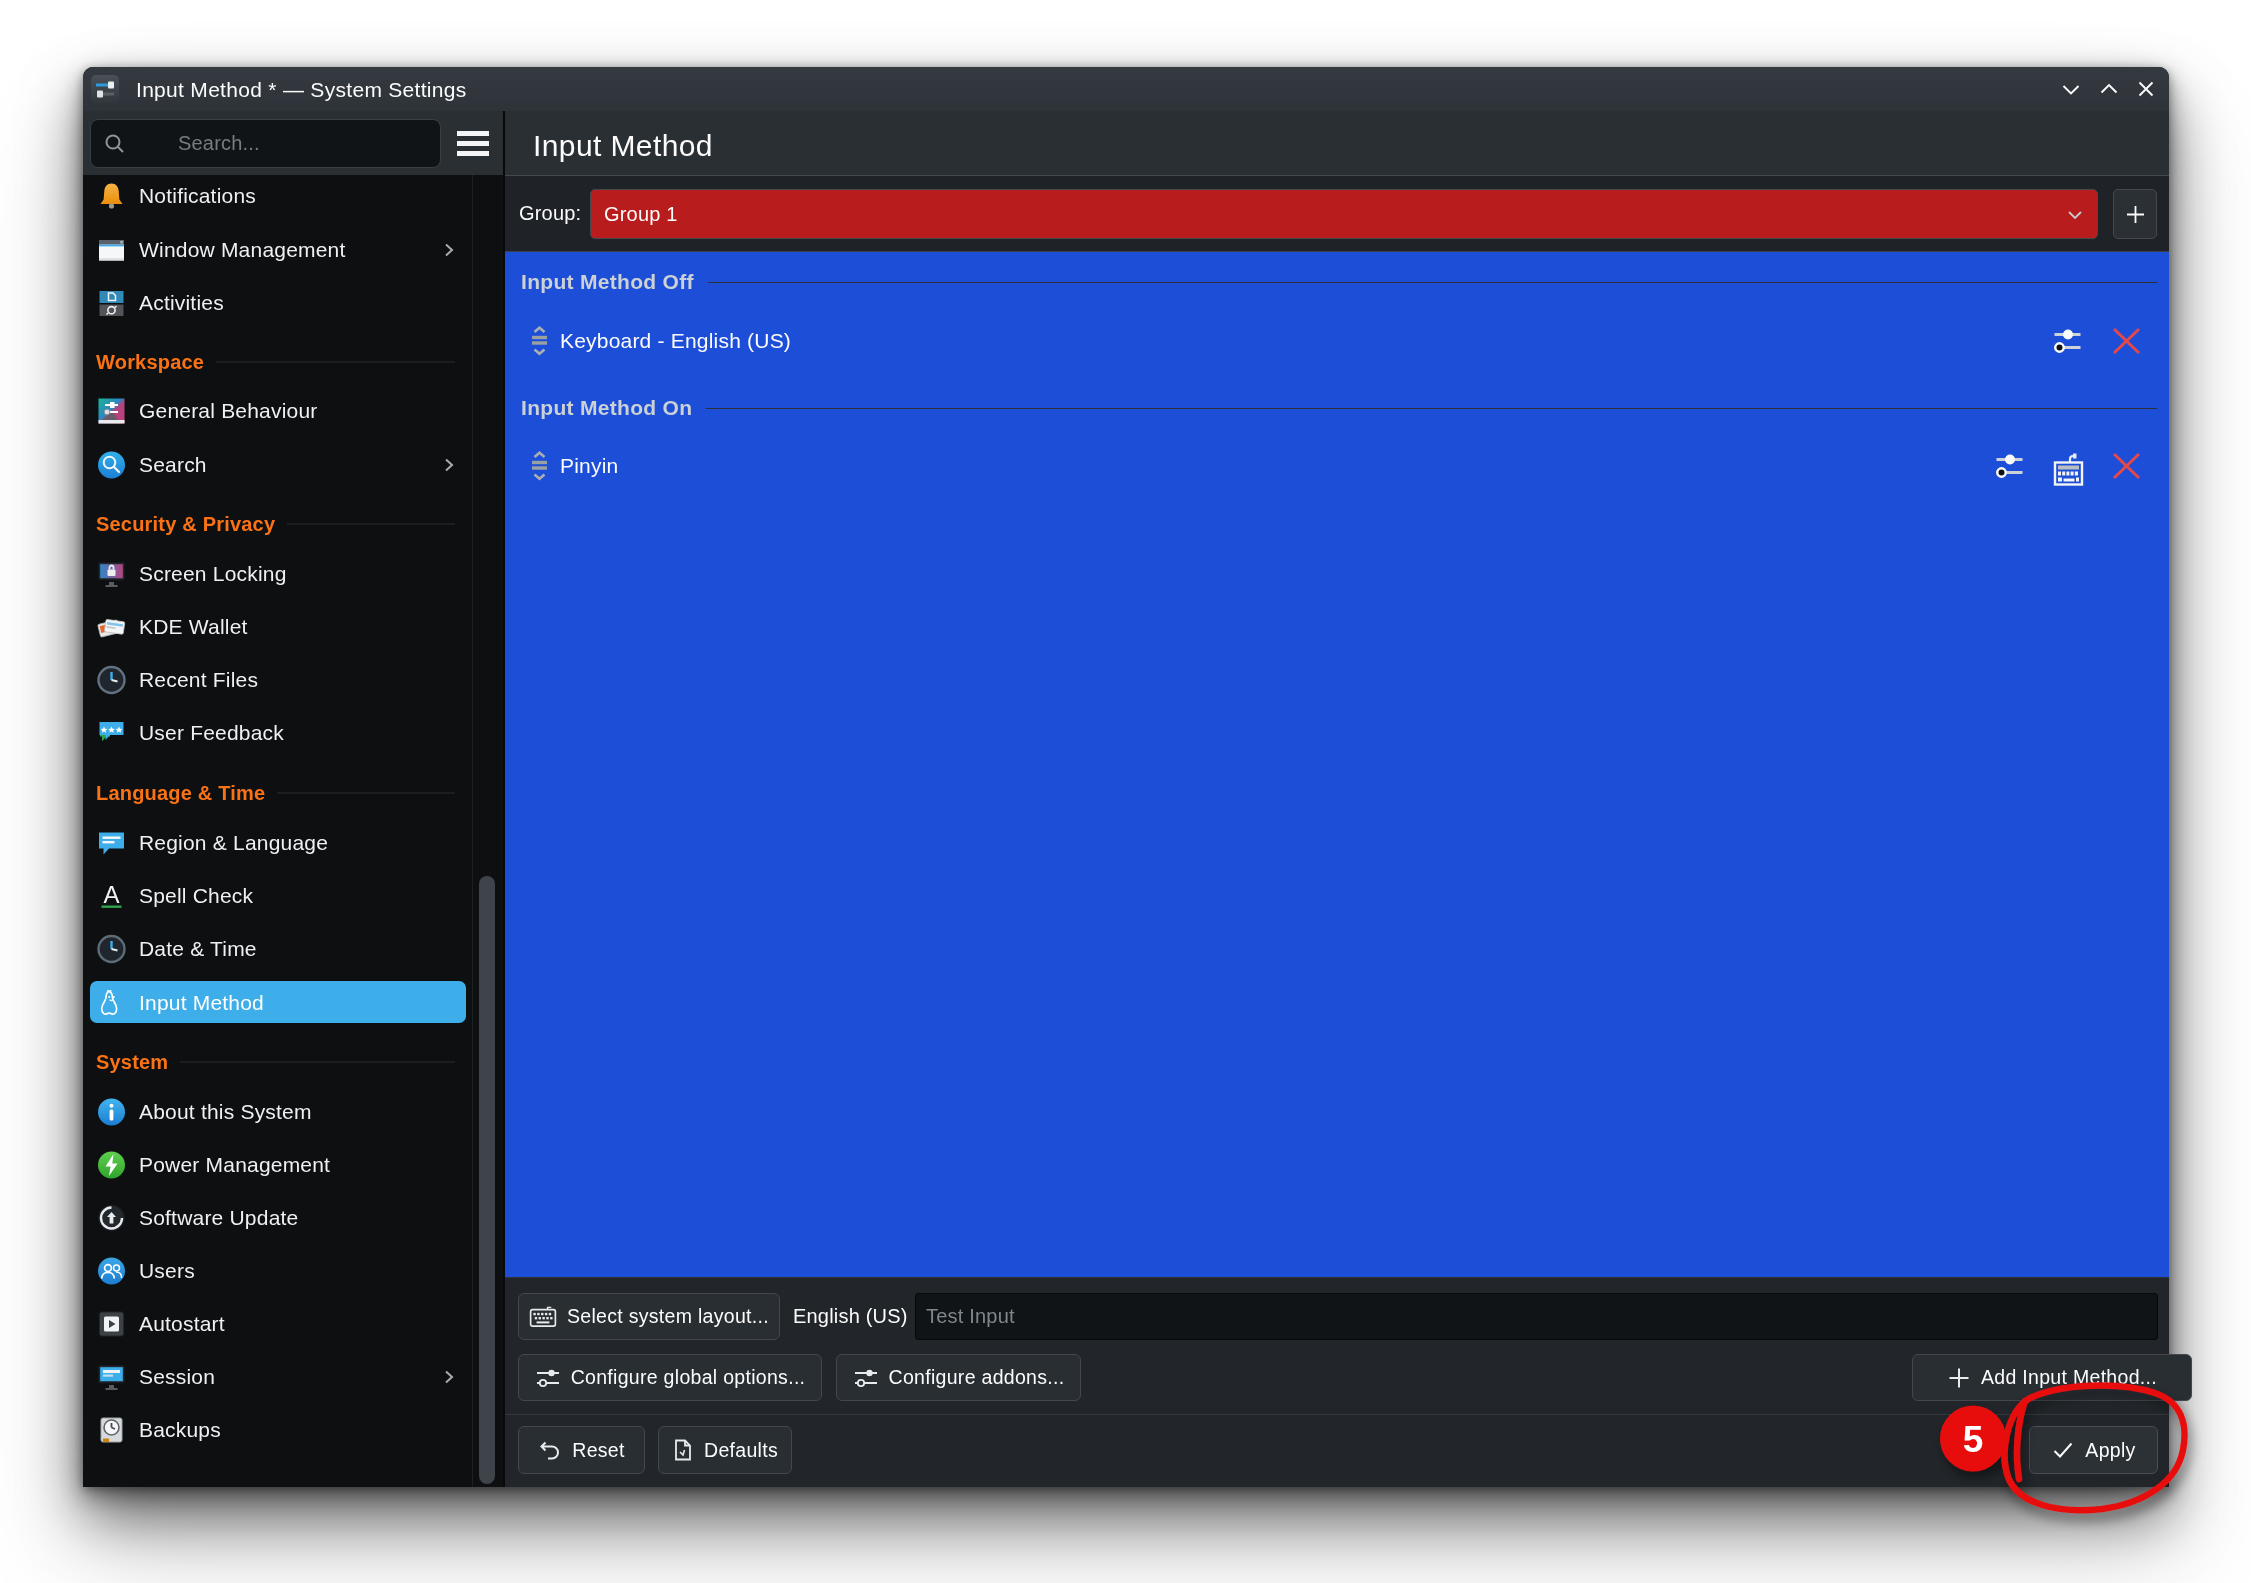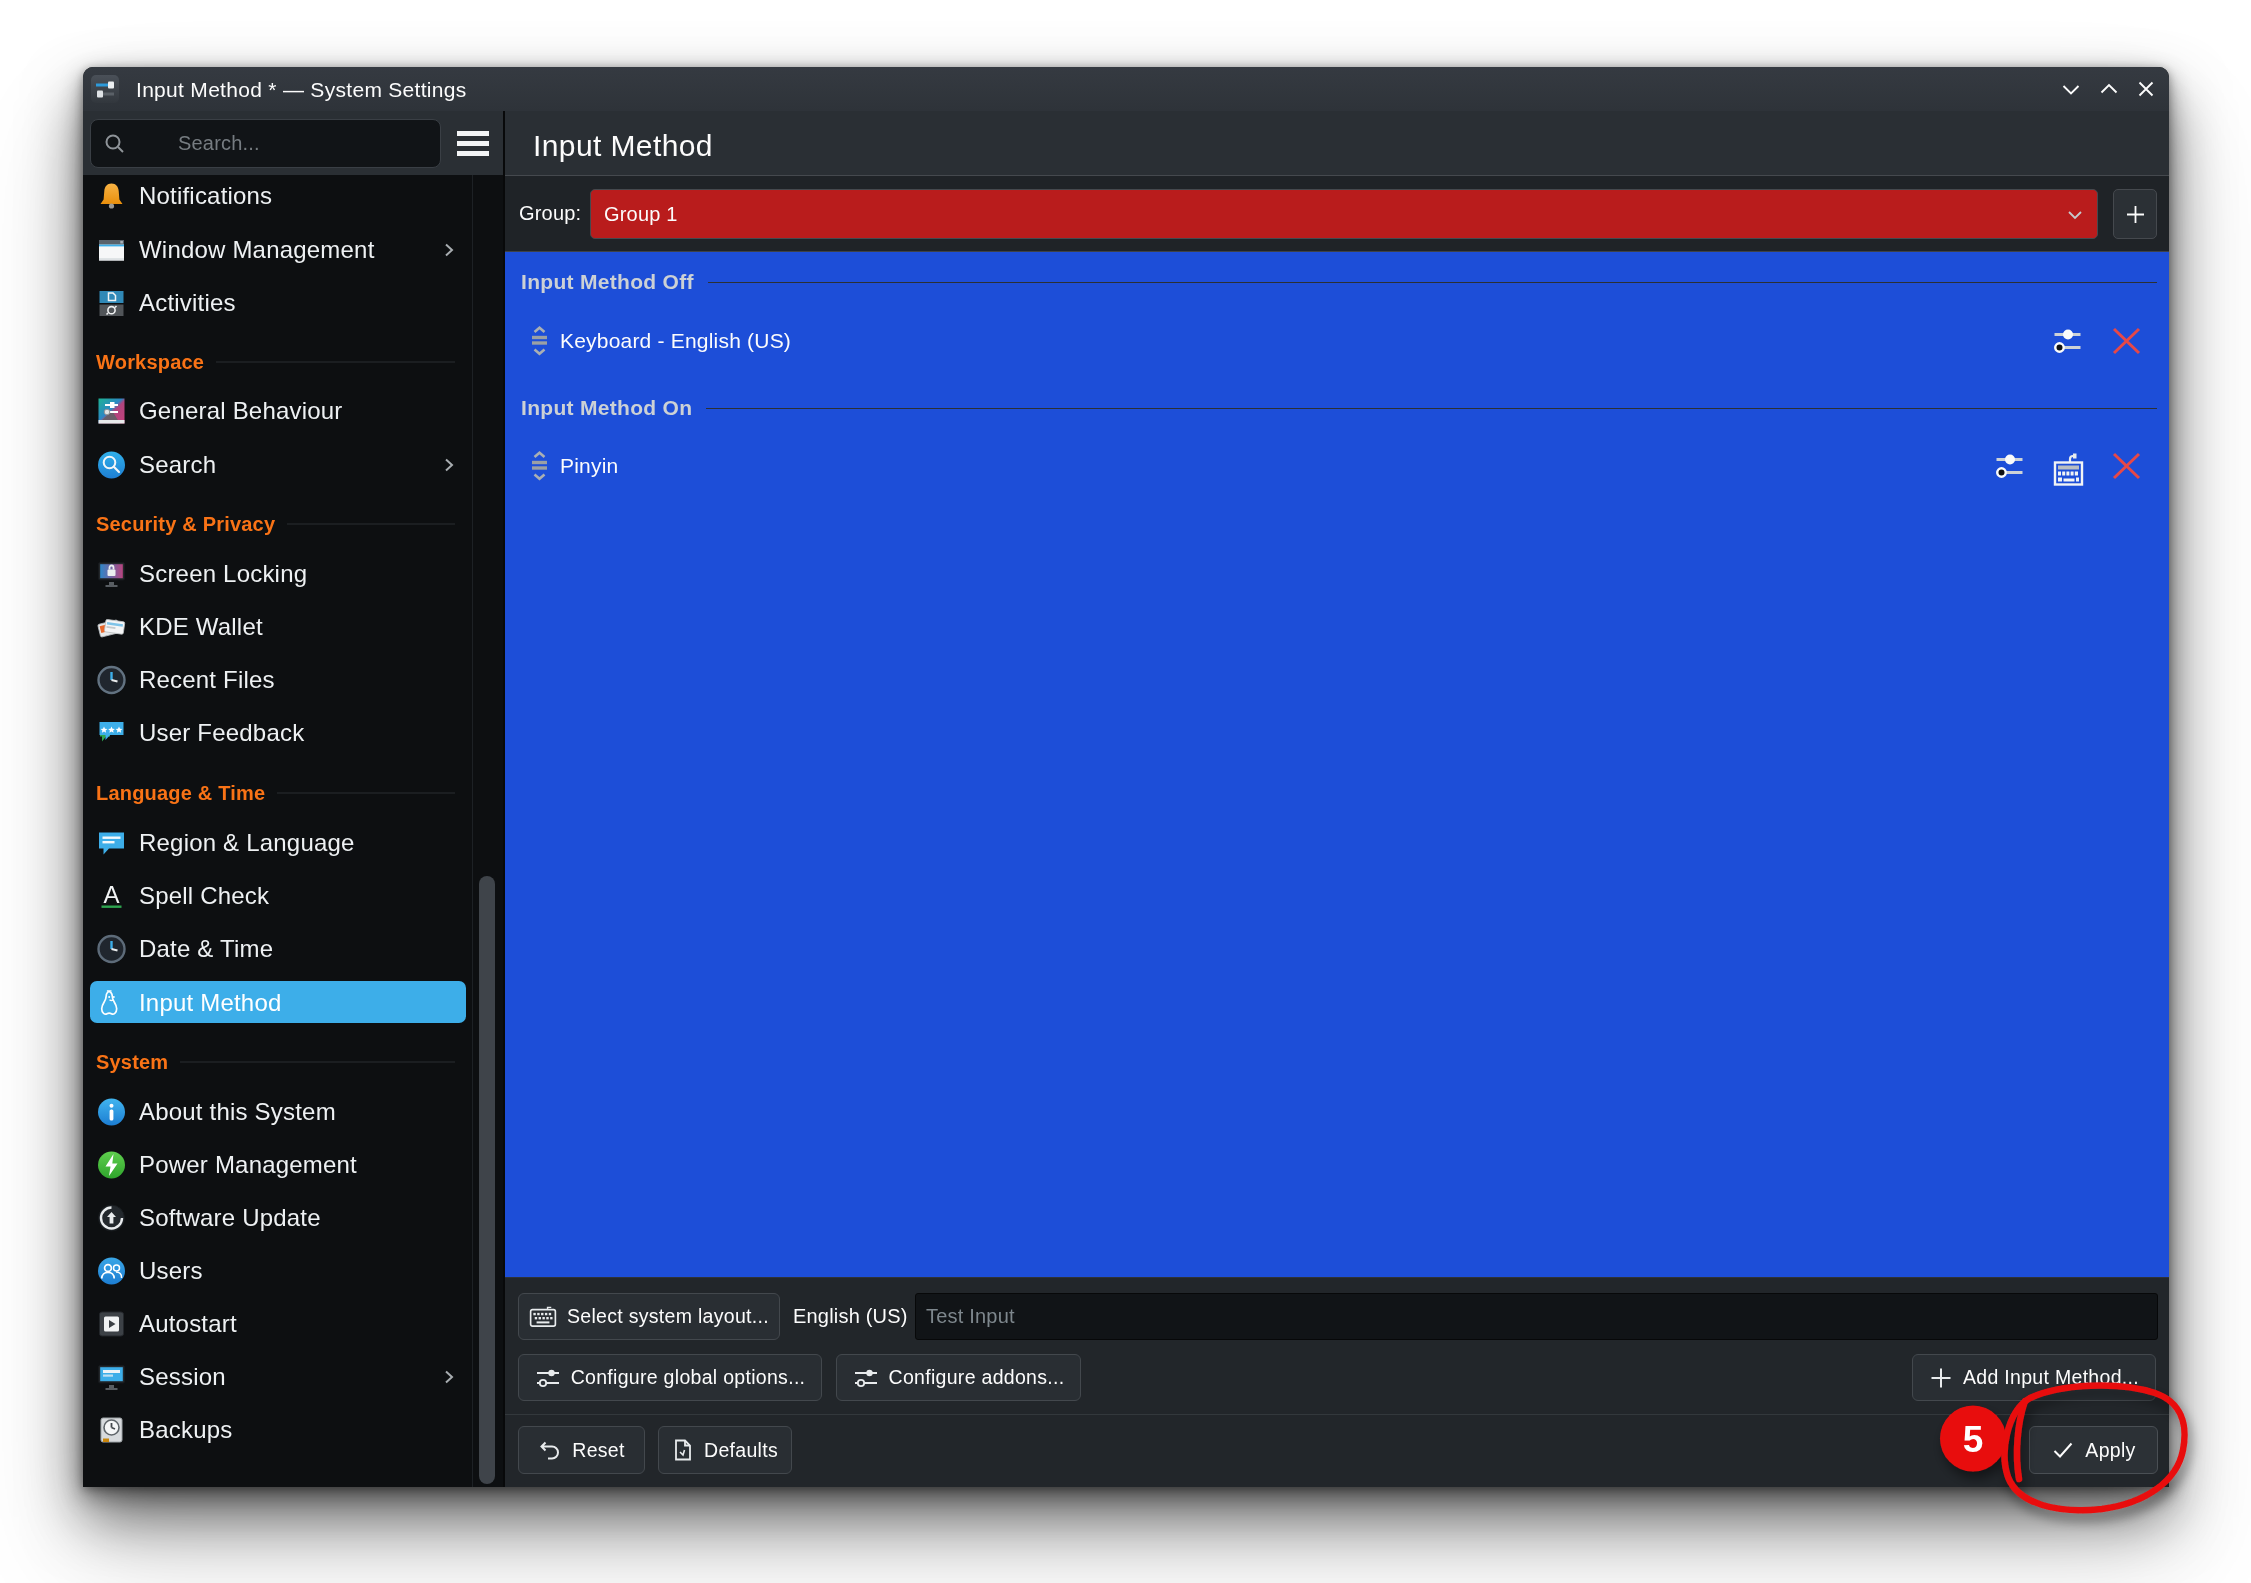--- a/index.html
+++ b/index.html
@@ -31,21 +31,21 @@
   .btn{position:absolute;background:#292e33;border:1px solid #43484d;border-radius:6px;color:#fcfcfc;
        font-size:19.5px;letter-spacing:0.3px;display:flex;align-items:center;justify-content:center;gap:10px;white-space:nowrap;}
   
   .imhead{position:absolute;left:16px;right:12px;display:flex;align-items:center;gap:14px;
        color:#ccd1d5;font-weight:bold;font-size:21px;letter-spacing:0.3px;transform:translateY(-50%);}
   .imhead::after{content:'';flex:1;height:1px;background:#2c3034;}
   .rowtxt{position:absolute;color:#fcfcfc;font-size:21px;letter-spacing:0.2px;transform:translateY(-50%);white-space:nowrap;}
   .icon{position:absolute;transform:translateY(-50%);}
   
   .item{position:absolute;left:0;width:420px;height:53px;}
-  .item .label{position:absolute;left:56px;top:50%;transform:translateY(-50%);color:#eef1f3;font-size:24px;letter-spacing:0.2px;white-space:nowrap;}
+  .item .label{position:absolute;left:56px;top:50%;transform:translateY(-50%);color:#eef1f3;font-size:21px;letter-spacing:0.2px;white-space:nowrap;}
   .item .ic{position:absolute;left:13px;top:50%;transform:translateY(-50%);width:31px;height:31px;}
   .shead{position:absolute;left:13px;right:48px;display:flex;align-items:center;gap:12px;
        color:#f97316;font-weight:bold;font-size:20px;letter-spacing:0.2px;transform:translateY(-50%);}
   .shead::after{content:'';flex:1;height:1px;background:#2a2e32;}
   .chev{position:absolute;left:358px;top:50%;transform:translateY(-50%);width:16px;height:16px;}
   .thumb{position:absolute;left:396px;top:765px;width:16px;height:608px;background:#3f444a;border-radius:8px;}
   .seldot{position:absolute;left:7px;width:376px;height:42px;background:#3daee9;border-radius:7px;}
   .anno{position:absolute;left:0;top:0;width:2251px;height:1583px;pointer-events:none;}
 </style>
 </head>
@@ -443,21 +443,21 @@
         </div>
         <div class="btn" style="left:331px;top:76px;width:245px;height:47px;">
           <svg width="26" height="26" viewBox="0 0 26 26">
             <line x1="2" y1="8" x2="24" y2="8" stroke="#e8ebed" stroke-width="2"></line>
             <circle cx="16.5" cy="8" r="3.2" fill="#e8ebed"></circle>
             <line x1="2" y1="18" x2="24" y2="18" stroke="#e8ebed" stroke-width="2"></line>
             <circle cx="8" cy="18" r="3.2" fill="#292e33" stroke="#e8ebed" stroke-width="1.8"></circle>
             </svg>
           <span>Configure addons...</span>
         </div>
-        <div class="btn" style="left:1407px;top:76px;width:244px;height:47px;">
+        <div class="btn" style="left:1407px;top:76px;width:280px;height:47px;">
           <svg width="24" height="24" viewBox="0 0 24 24">
               <path d="M12 2.5 V21.5 M2.5 12 H21.5" stroke="#e8ebed" stroke-width="2"></path>
             </svg>
           <span>Add Input Method...</span>
         </div>
         <div style="position:absolute;left:0;top:136px;width:100%;height:1px;background:#33383c;"></div>
         <div class="btn" style="left:13px;top:148px;width:127px;height:48px;">
           <svg width="24" height="24" viewBox="0 0 24 24">
               <path d="M7.5 4.5 L3.5 8.5 L7.5 12.5 M3.5 8.5 H14 a6 6 0 0 1 6 6 v0 a6 6 0 0 1 -6 6 H10" stroke="#e8ebed" stroke-width="2" fill="none"></path>
             </svg>

